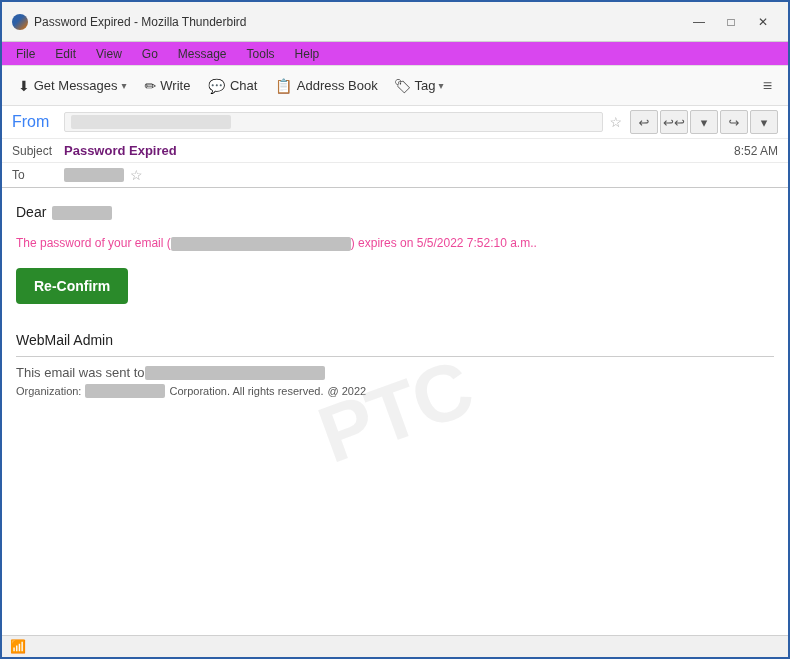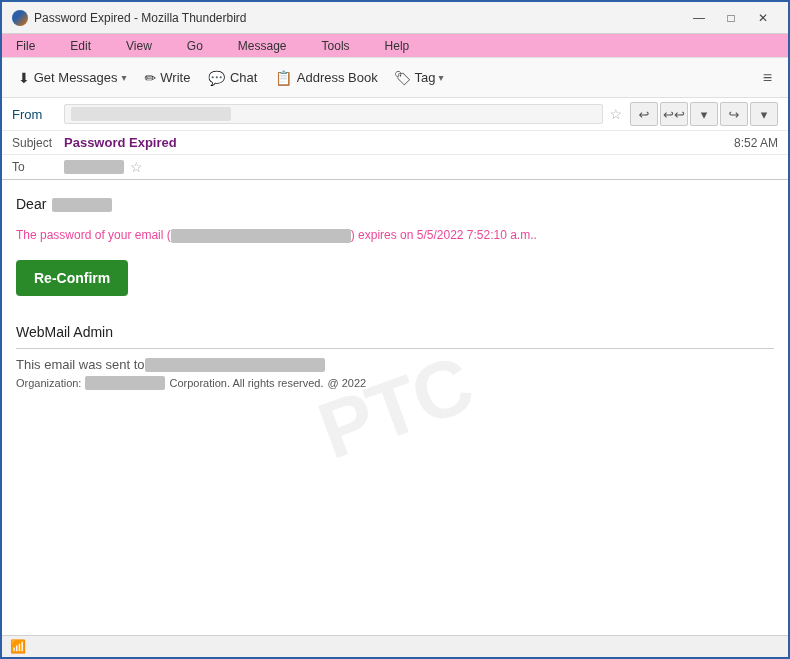--- a/index.html
+++ b/index.html
@@ -18,21 +18,21 @@
       height: 659px;
       border: 2px solid #2d5fa6;
       background: #ffffff;
       display: flex;
       flex-direction: column;
     }
 
     
     .title-bar {
       background: #f3f3f3;
-      height: 32px;
+      height: 40px;
       display: flex;
       align-items: center;
       padding: 0 10px;
       border-bottom: 1px solid #d0d0d0;
       user-select: none;
     }
     .title-bar-icon {
       width: 16px;
       height: 16px;
       margin-right: 6px;
@@ -61,23 +61,23 @@
       justify-content: center;
       color: #444;
     }
 
     
     .menu-bar {
       height: 24px;
       display: flex;
       align-items: center;
       padding: 0 6px;
-      background: #f9a8d4;
+      background: #d946ef;
       border-bottom: 1px solid #e0e0e0;
-      gap: 19px;
+      gap: 4px;
     }
     .menu-item {
       padding: 2px 8px;
       font-size: 12px;
       color: #333;
       cursor: pointer;
       border-radius: 2px;
     }
 
     
@@ -127,22 +127,22 @@
       padding: 0;
     }
     .header-row {
       display: flex;
       align-items: center;
       padding: 4px 10px;
       border-bottom: 1px solid #ebebeb;
       min-height: 26px;
     }
     .header-label {
-      font-size: 13px;
-      color: #0c4a6e;
+      font-size: 16px;
+      color: #3b82f6;
       width: 52px;
       flex-shrink: 0;
     }
     .header-value {
       flex: 1;
       font-size: 12px;
       color: #333;
       background: #f5f5f5;
       border: 1px solid #ddd;
       padding: 2px 6px;

